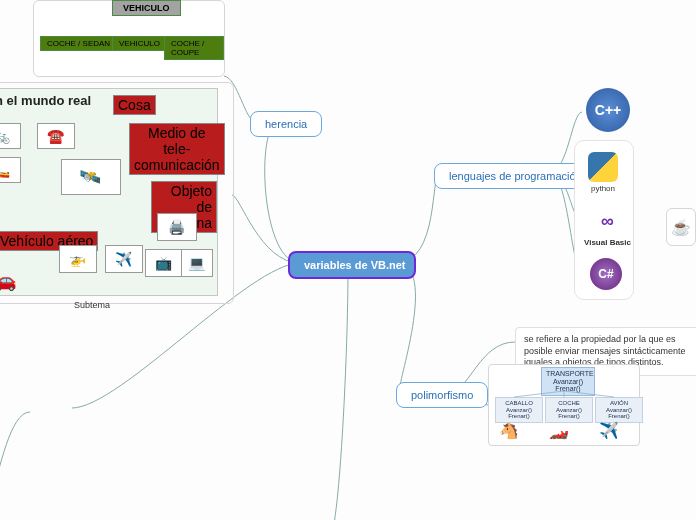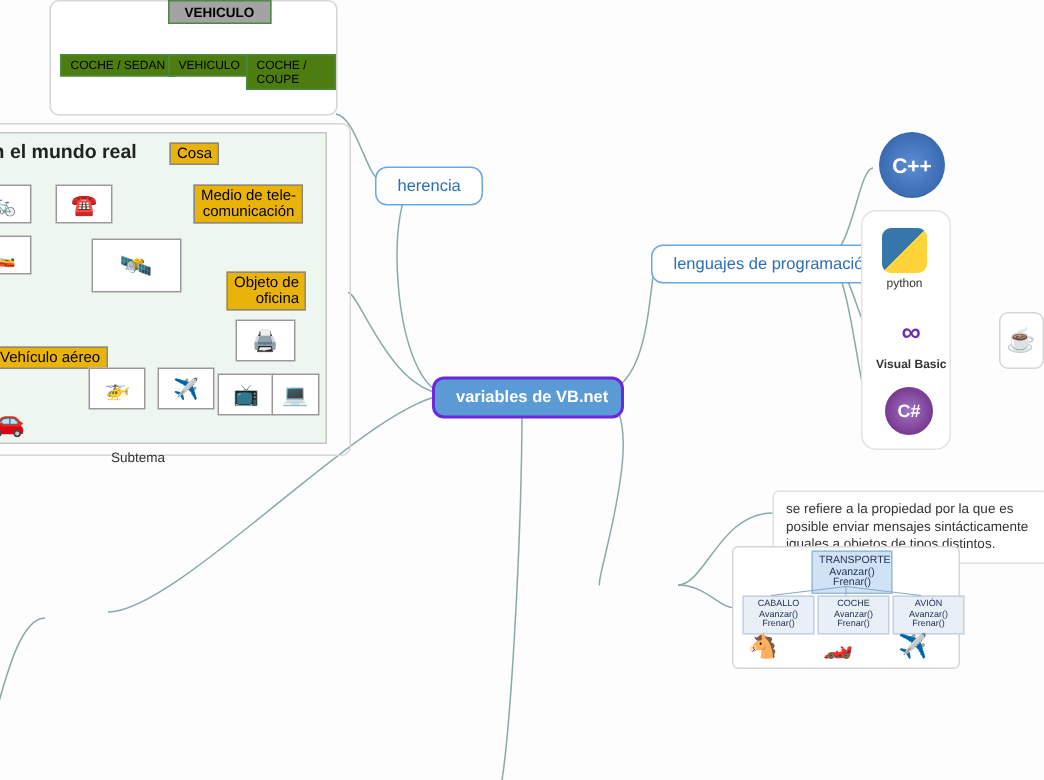--- a/index.html
+++ b/index.html
@@ -19,21 +19,21 @@
   .veh-top{position:absolute;background:#a3a3a3;border:1px solid #4a8a42;font-size:9px;padding:2px 10px;color:#000;font-weight:bold}
   .veh-sub{position:absolute;background:#4d7c0f;border:1px solid #4a8a42;font-size:8px;padding:2px 6px;color:#000}
   
   .poly{position:absolute;background:#fff;border:1px solid #d6d6d6;border-radius:4px}
   .poly .hdr{position:absolute;background:#cfe3f5;border:1px solid #9abadb;font-size:7px;padding:2px 4px;color:#235;line-height:1.1;text-align:center}
   .poly .sub{position:absolute;background:#e8eff7;border:1px solid #c2d2e4;font-size:6px;padding:2px 4px;color:#235;line-height:1.1;text-align:center}
   .poly .pic{position:absolute}
   
   .mr{position:absolute;background:#edf7ef;border:1px solid #c6c6c6}
   .mr .title{position:absolute;font-size:13px;font-weight:bold;color:#222}
-  .mr .lbl{position:absolute;background:#eab308;border:1px solid #888;font-size:10px;padding:1px 4px}
+  .mr .lbl{position:absolute;background:#b91c1c;border:1px solid #888;font-size:14px;padding:1px 4px}
 </style>
 </head>
 <body>
 
 <div class="canvas">
 
   <svg class="wires">
     <path d="M300,263 C260,263 255,120 280,120 M256,122 C245,122 238,78 224,76" stroke="#8aa" fill="none" stroke-width="1"></path>
     <path d="M300,263 C260,263 240,195 232,195" stroke="#8aa" fill="none" stroke-width="1"></path>
     <path d="M396,263 C440,263 430,172 440,172" stroke="#8aa" fill="none" stroke-width="1"></path>
@@ -110,20 +110,23 @@
     <div class="ic" style="background:#fff;width:40px;height:30px;font-size:18px;color:#6b2fb3">∞</div>
     <div class="mini" style="color:#333;font-weight:bold">Visual Basic</div>
   </div>
   <div class="lang-item" style="left:590px;top:258px">
     <div class="ic" style="background:radial-gradient(circle,#a074c4,#68217a);color:#fff;width:32px;height:32px;border-radius:16px;font-size:12px">C#</div>
   </div>
   <div class="lang-item" style="left:666px;top:208px">
     <div class="imgbox" style="position:relative;width:28px;height:36px;display:flex;align-items:center;justify-content:center;font-size:16px">☕</div>
   </div>
 
+  <div class="node blue" style="left:396px;top:382px">
+    <span>polimorfismo</span>
+  </div>
 
   <div class="txtbox" style="left:515px;top:327px;width:166px">se refiere a la propiedad por la que es posible enviar mensajes sintácticamente iguales a objetos de tipos distintos.</div>
 
   <div class="poly" style="left:488px;top:364px;width:150px;height:80px">
     <div class="hdr" style="left:52px;top:2px;width:44px;white-space:pre-line">TRANSPORTE
 Avanzar()
 Frenar()</div>
     <div class="sub" style="left:6px;top:32px;width:38px;white-space:pre-line">CABALLO
 Avanzar()
 Frenar()</div>

